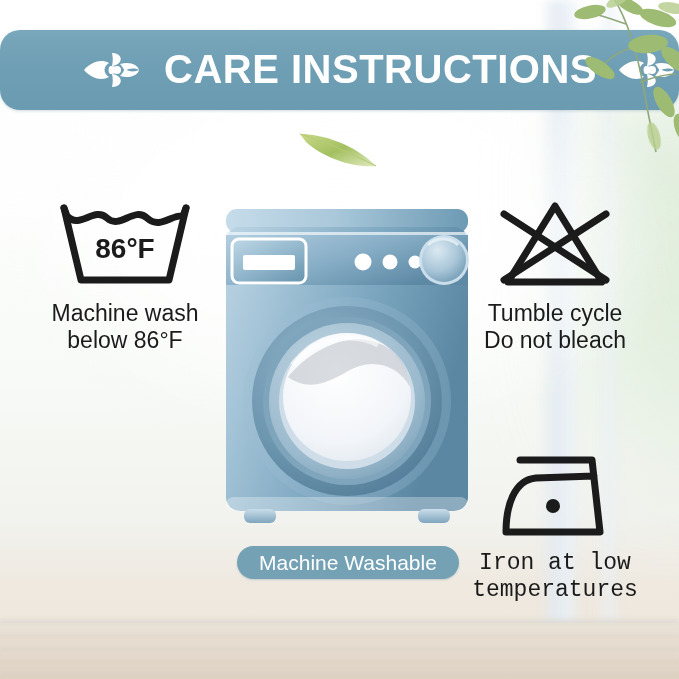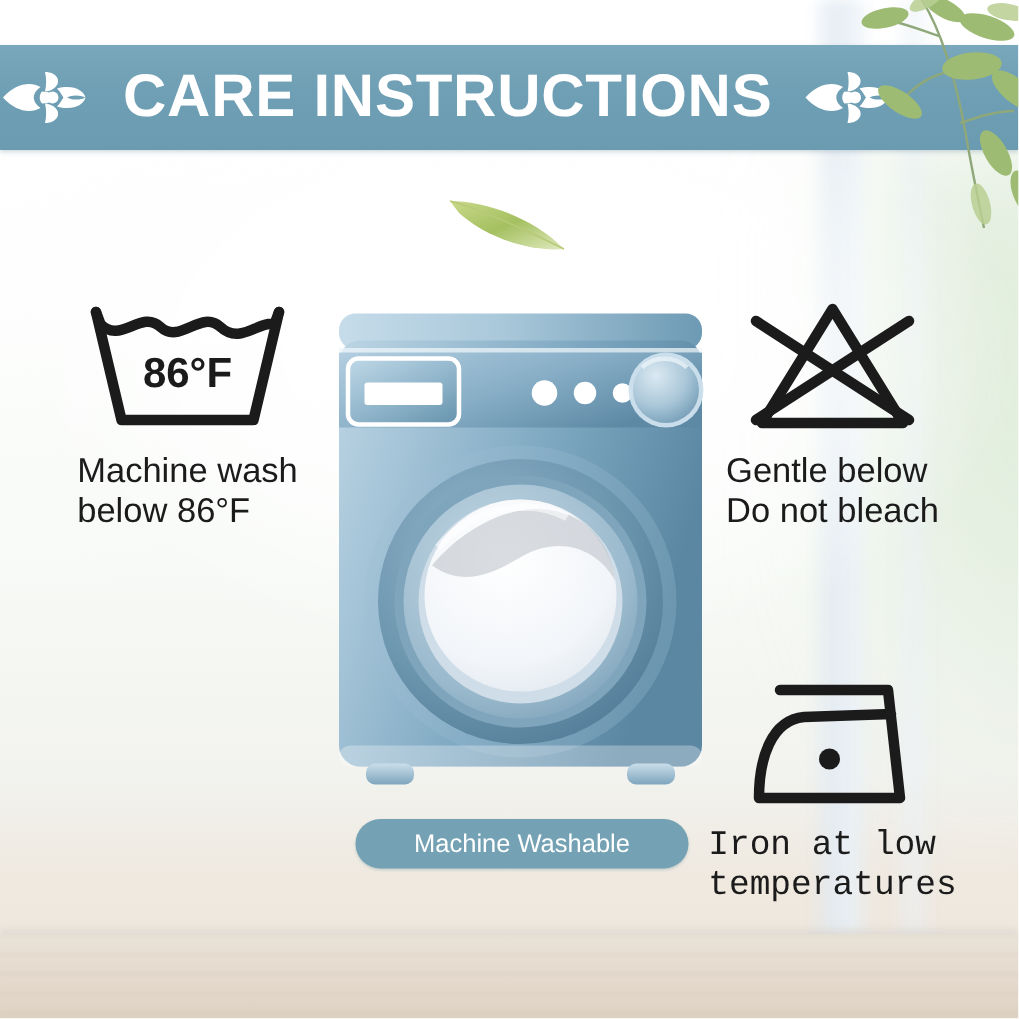--- a/index.html
+++ b/index.html
@@ -65,24 +65,25 @@
     filter:blur(2px);
   }
   .bg-table-grain{
     position:absolute;left:0;bottom:0;width:679px;height:56px;
     background:repeating-linear-gradient(180deg, rgba(205,192,176,.30) 0px, rgba(205,192,176,0) 3px, rgba(205,192,176,0) 11px, rgba(205,192,176,.22) 13px);
     opacity:.65;filter:blur(1px);
   }
 
   
   .banner{
-    position:absolute;left:0;top:30px;width:679px;height:70px;
+    position:absolute;left:0;top:30px;width:679px;height:80px;
     background:linear-gradient(180deg,#79a7bc 0%,#6f9fb4 45%,#6b9bb1 100%);
-    display:flex;align-items:center;justify-content:flex-start;
+    display:flex;align-items:center;justify-content:flex-end;
     box-shadow:0 1px 3px rgba(120,150,165,.35);
+    border-radius:20px;
   }
   .banner-title{
     color:#ffffff;
     font-size:40px;
     font-weight:bold;
     letter-spacing:.5px;
     line-height:1;
     white-space:nowrap;
     padding:0 6px 2px 6px;
   }
@@ -94,21 +95,21 @@
   .sprig{position:absolute;left:560px;top:-6px;width:130px;height:160px;}
 
   
   .float-leaf{position:absolute;left:296px;top:124px;width:84px;height:48px;}
 
   
   .cell{position:absolute;display:flex;flex-direction:column;align-items:center;}
   .cell .glyph{display:block;}
   .cell .caption{
     margin-top:8px;
-    text-align:left;
+    text-align:center;
     color:#1b1b1b;
     font-size:23px;
     line-height:1.18;
     white-space:pre-line;
   }
   #cell-wash{left:14px;top:196px;width:222px;}
   #cell-bleach{left:444px;top:196px;width:222px;}
   #cell-dry{left:14px;top:446px;width:222px;}
   #cell-iron{left:444px;top:446px;width:222px;font-family:Liberation Mono, monospace;}
 
@@ -117,21 +118,21 @@
 
   
   .badge{
     position:absolute;left:237px;top:546px;width:222px;height:33px;
     background:#74a2b4;
     border-radius:17px;
     display:flex;align-items:center;justify-content:center;
     box-shadow:0 1px 2px rgba(110,145,160,.35);
   }
   .badge-label{
-    color:#ffffff;font-size:17px;line-height:1;white-space:nowrap;
+    color:#ffffff;font-size:21px;line-height:1;white-space:nowrap;
   }
 </style>
 </head>
 <body>
 
 <div id="scene">
 
   <div class="bg-layer bg-base"></div>
   <div class="bg-green-left"></div>
   <div class="bg-green-right"></div>
@@ -307,21 +308,21 @@
     <div class="caption">Machine wash
 below 86°F</div>
   </div>
 
   <div class="cell" id="cell-bleach">
     <svg class="glyph" width="150" height="96" viewBox="0 0 150 96">
       <path d="M75 10 L122 86 L28 86 Z" fill="none" stroke="#1b1b1b" stroke-width="7" stroke-linecap="round" stroke-linejoin="round"></path>
       <line x1="24" y1="18" x2="126" y2="84" stroke="#1b1b1b" stroke-width="7" stroke-linecap="round"></line>
       <line x1="126" y1="18" x2="24" y2="84" stroke="#1b1b1b" stroke-width="7" stroke-linecap="round"></line>
     </svg>
-    <div class="caption">Gentle below
+    <div class="caption">Tumble cycle
 Do not bleach</div>
   </div>
 
 
   <div class="cell" id="cell-iron">
     <svg class="glyph" width="150" height="96" viewBox="0 0 150 96">
       <path d="M40 14 L112 14 L120 86 L26 86 C26 60,34 34,56 32 L114 30" fill="none" stroke="#1b1b1b" stroke-width="7" stroke-linecap="round" stroke-linejoin="round"></path>
       <circle cx="73" cy="60" r="7" fill="#1b1b1b"></circle>
     </svg>
     <div class="caption">Iron at low

